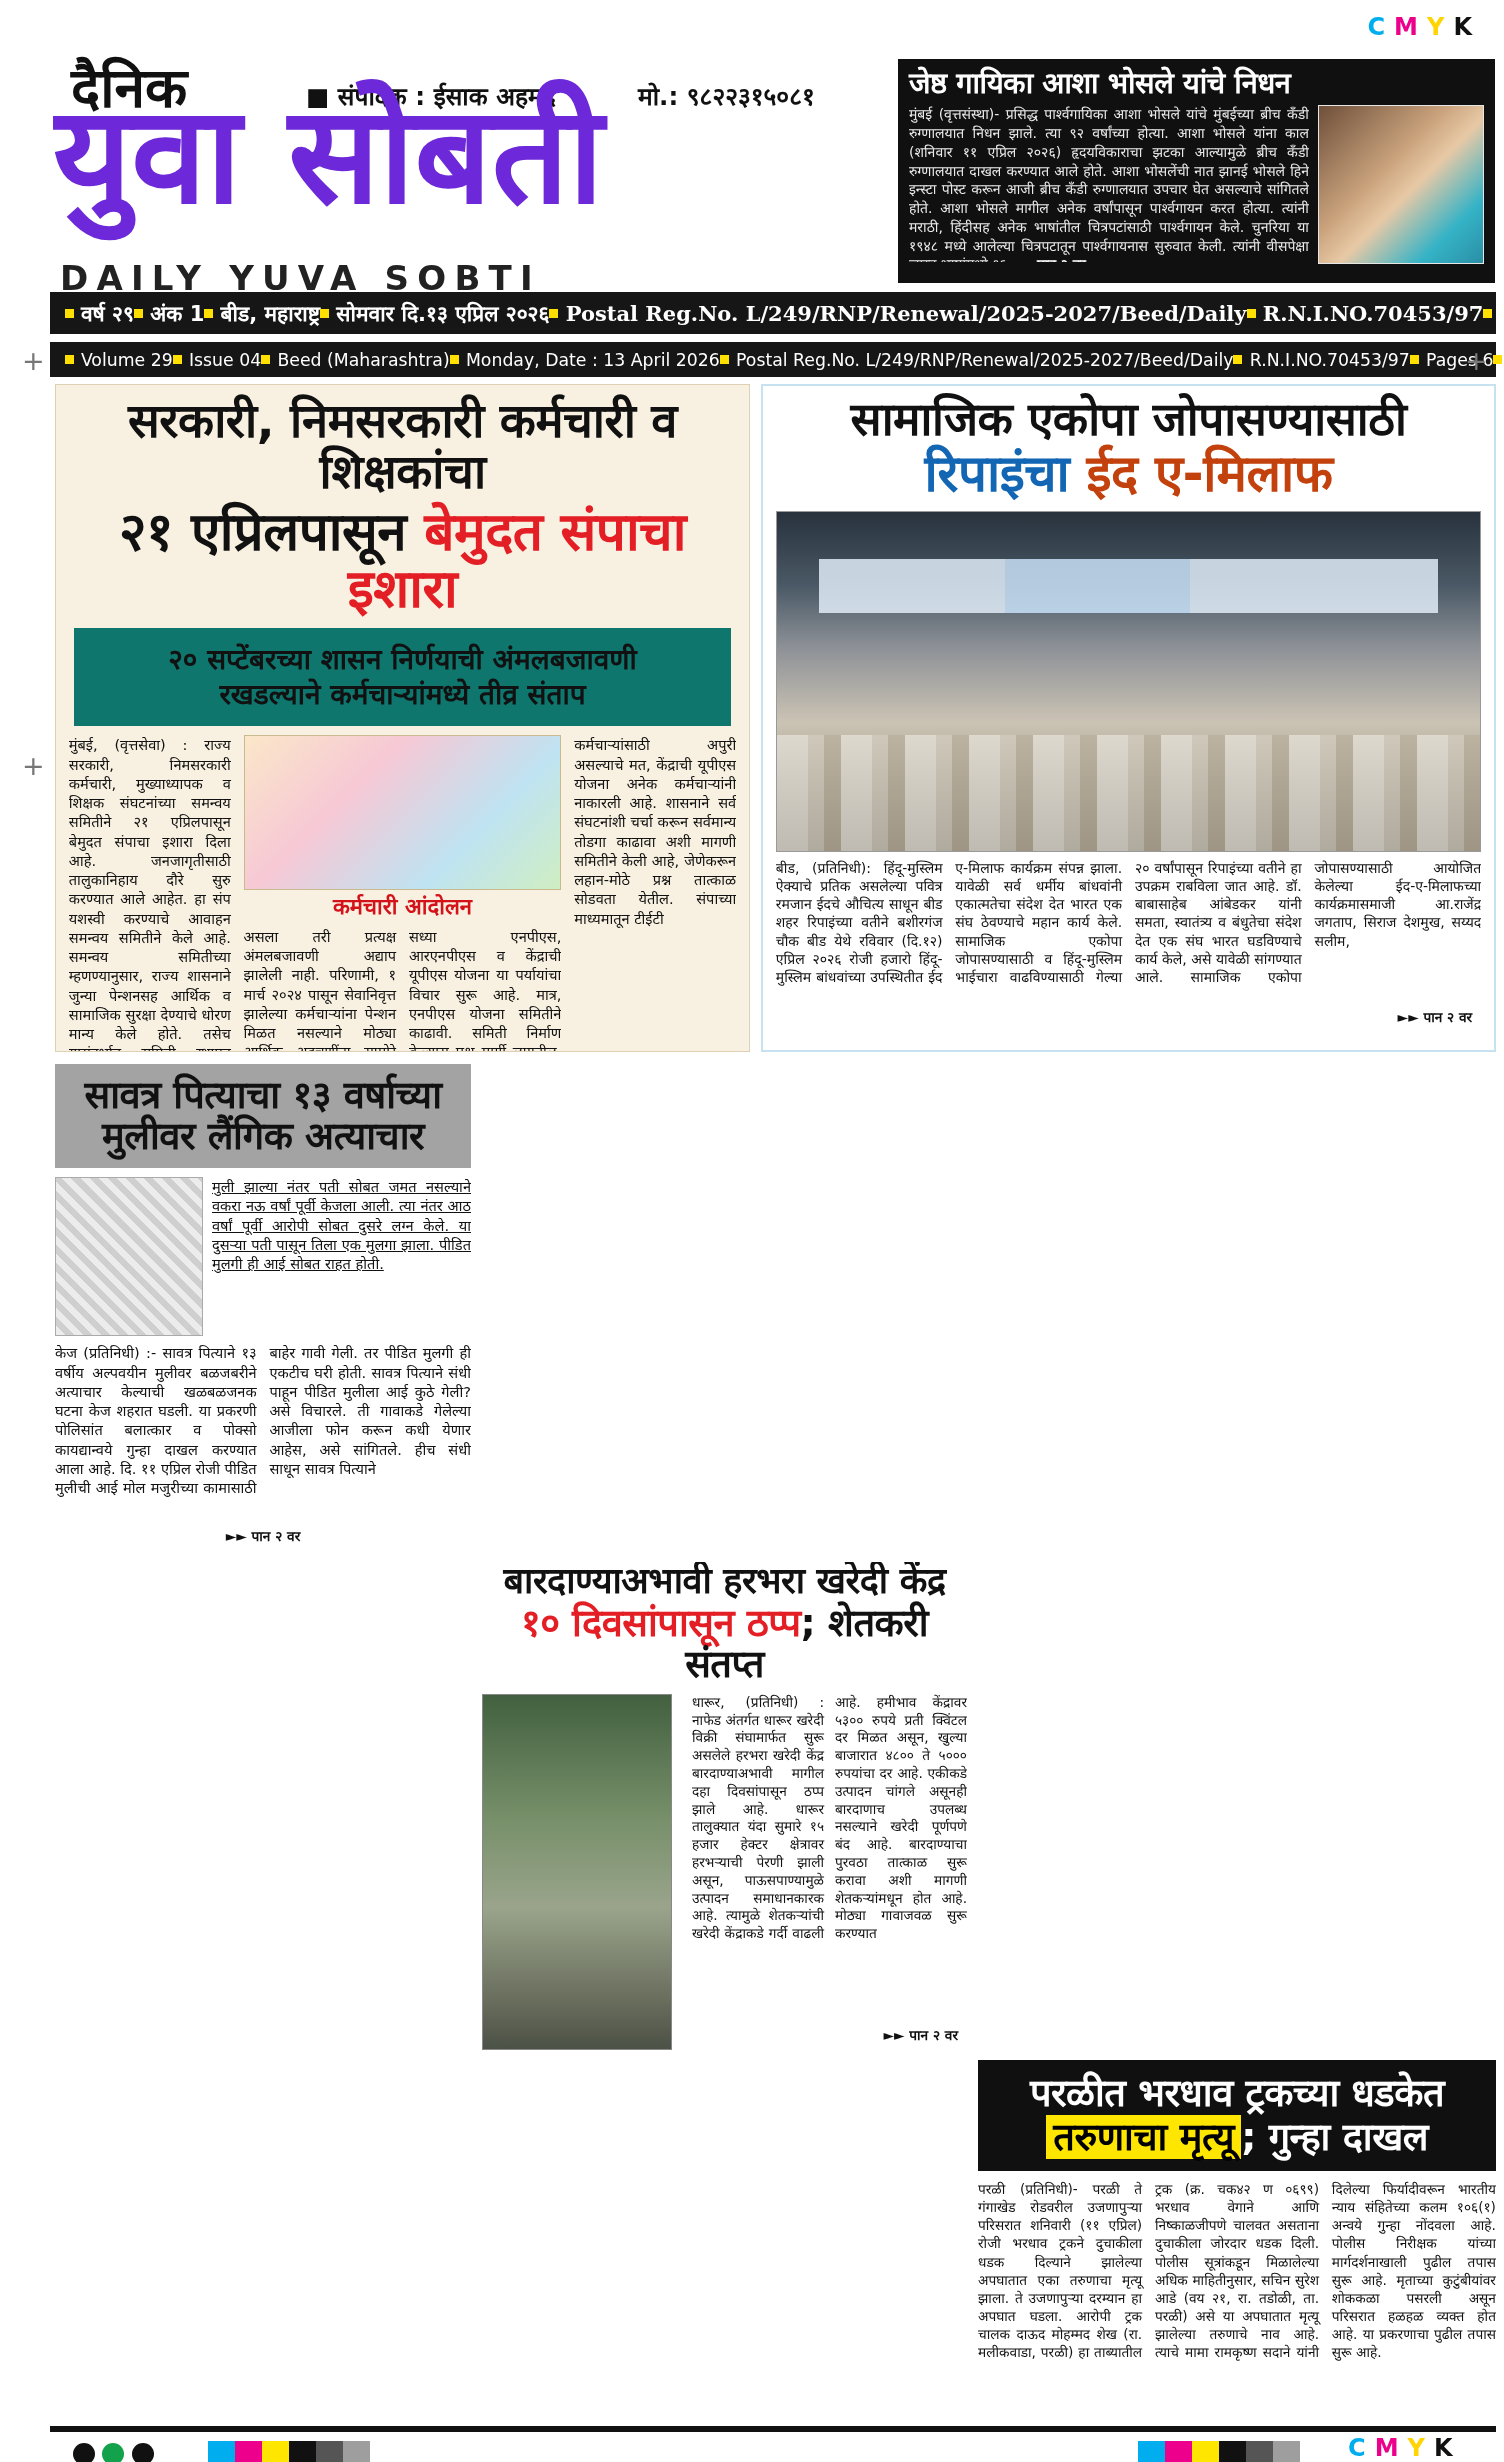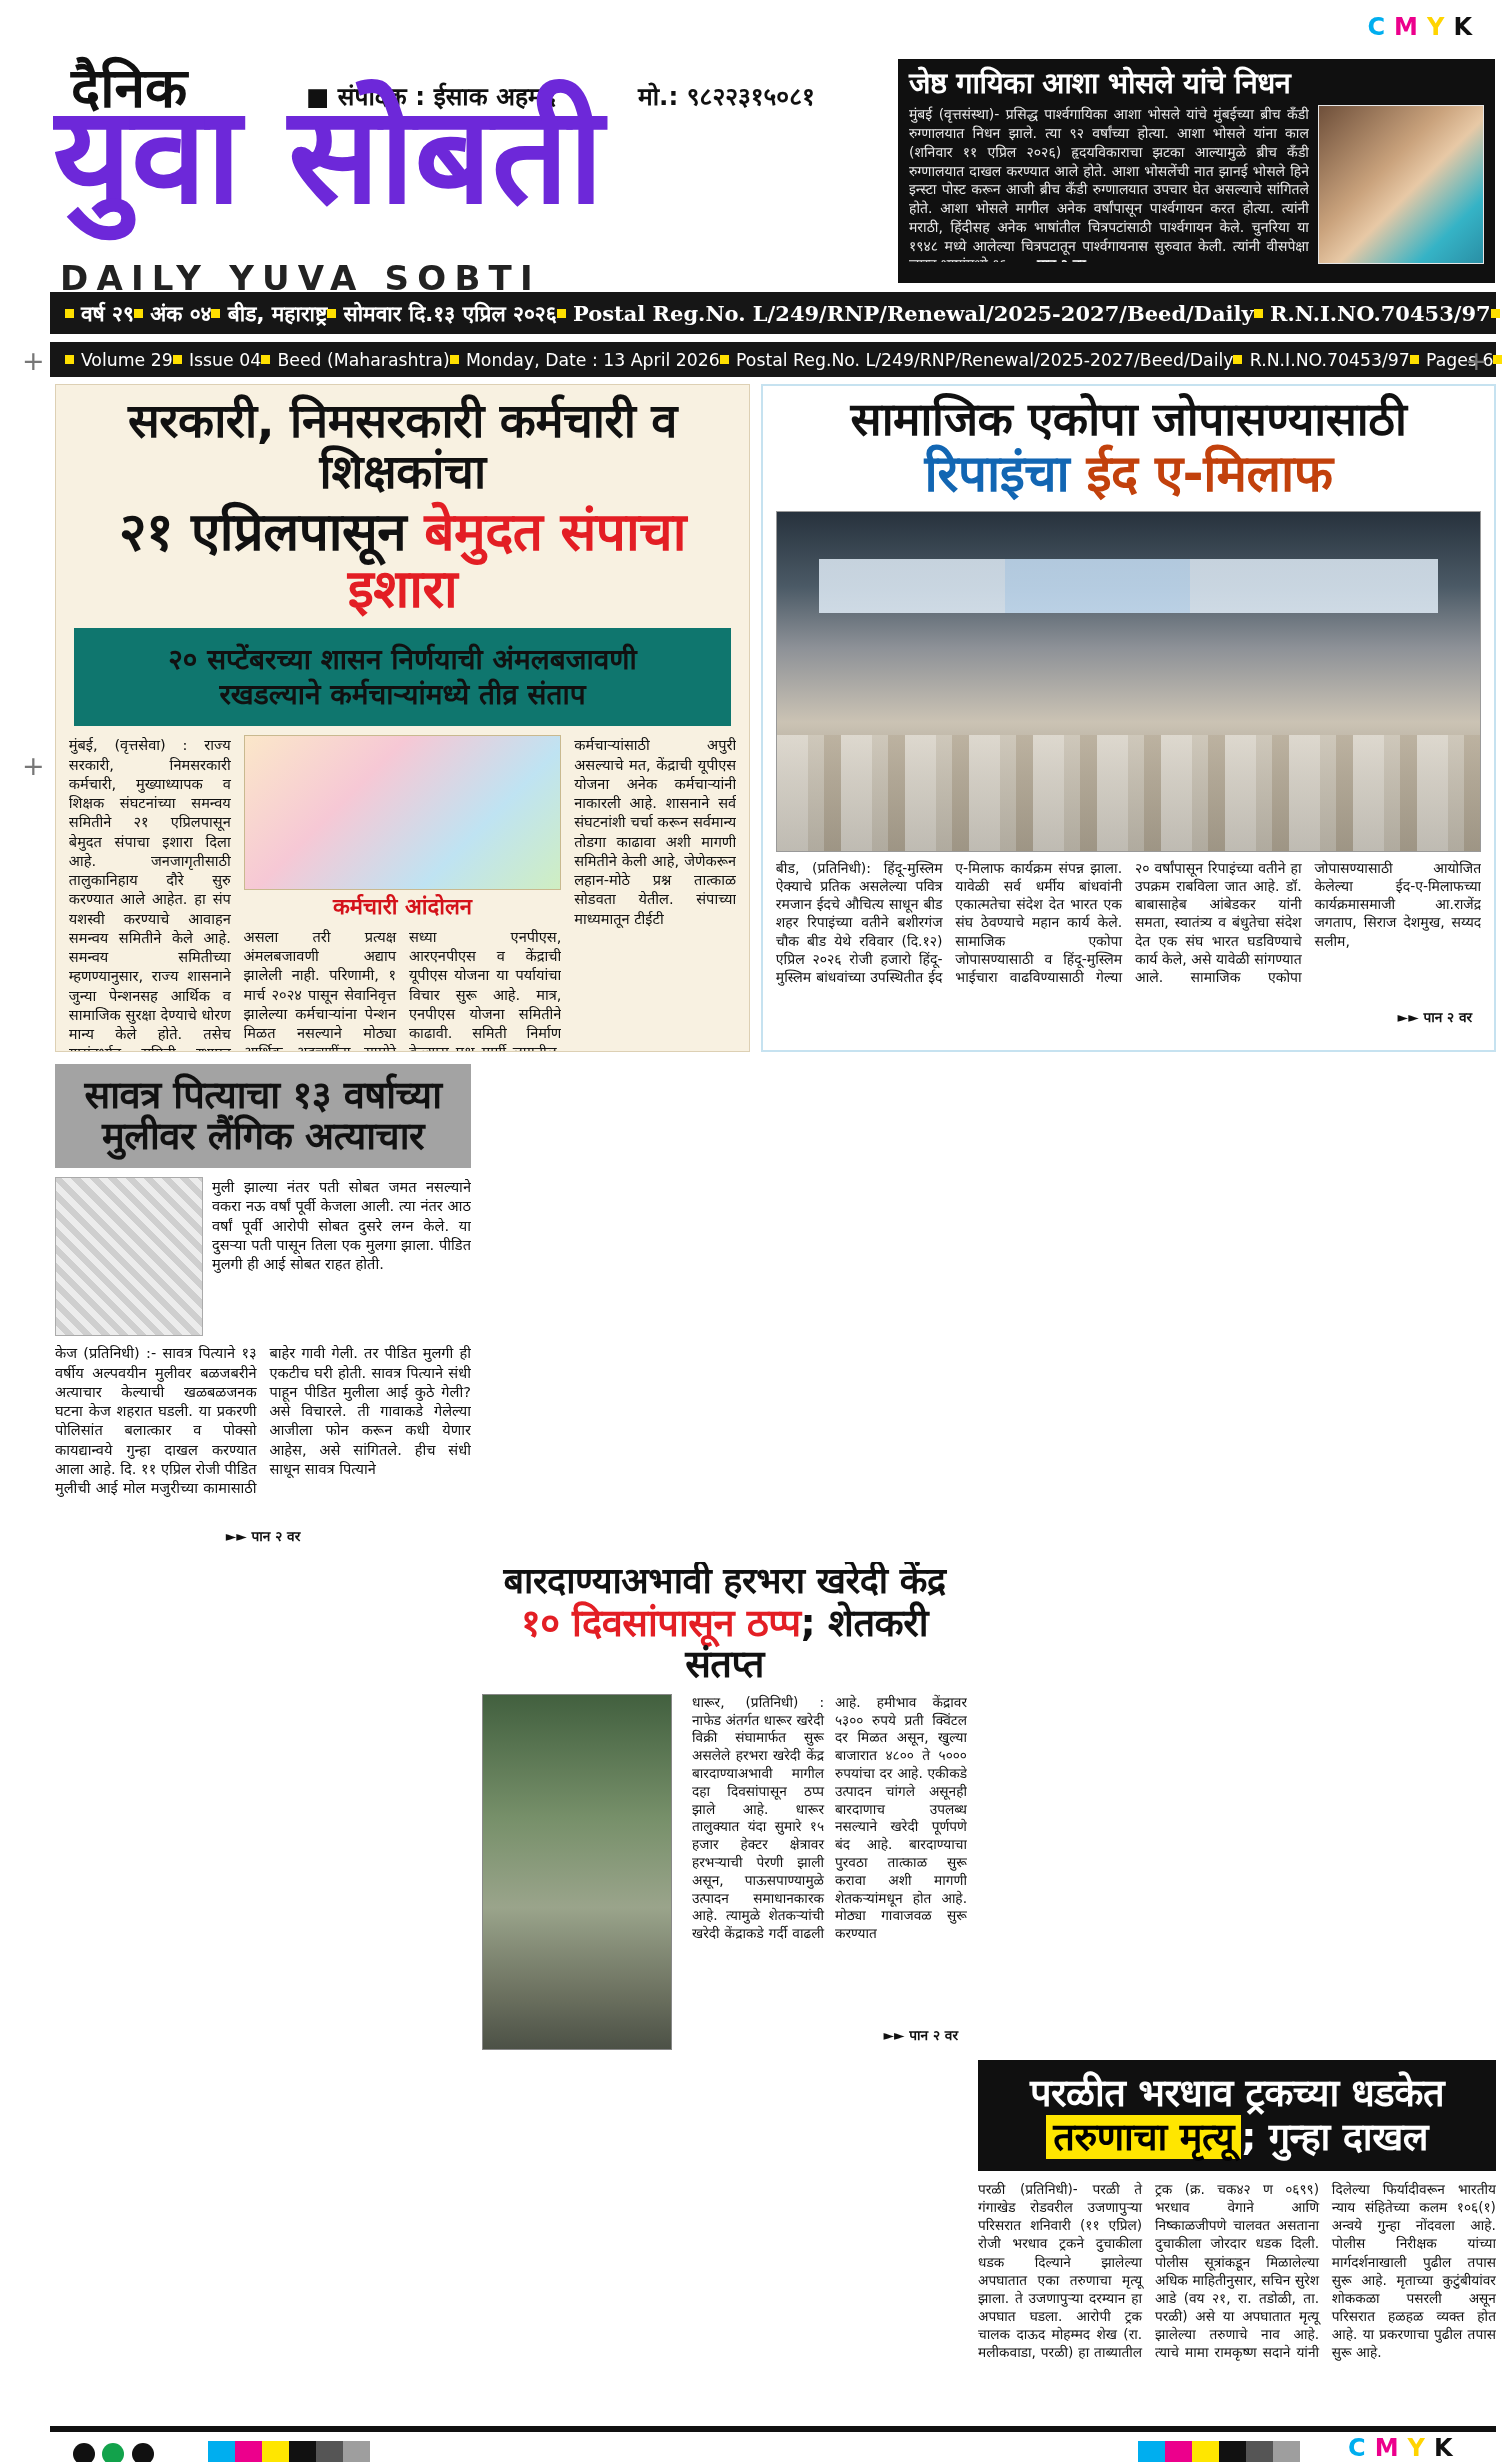--- a/index.html
+++ b/index.html
@@ -73,21 +73,21 @@
      background:linear-gradient(180deg,#27323d 0%,#4b5a66 22%,#8d9197 40%,#cbc3b4 62%,#a9a294 78%,#7f7a6e 100%);}
   .ph-eid::before{content:"";position:absolute;left:6%;top:14%;width:88%;height:16%;
      background:linear-gradient(90deg,#e8f4ff 0 30%,#cfe8ff 30% 60%,#e8f4ff 60% 100%);opacity:.8;}
   .ph-eid::after{content:"";position:absolute;left:0;bottom:0;width:100%;height:34%;
      background:repeating-linear-gradient(90deg,#f3f0ea 0 31px,#d8d2c6 31px 47px,#b7ab97 47px 64px);opacity:.55;}
   .eid-body{position:relative;margin-top:7.3px;height:171px;}
   .eid-body .flow{columns:4;column-gap:12.8px;font-size:14px;line-height:1.3;height:100%;overflow:hidden;text-align:justify;}
 
   .art-assault{left:55px;top:1058px;width:416px;height:492px;background:#fff;position:relative;padding:0;}
   .assault-hl{background:#a3a3a3;padding:11px 9px;font-size:38px;}
-  .assault-row{display:flex;gap:9px;margin-top:9px;}
+  .assault-row{display:flex;gap:9px;margin-top:9px;text-decoration:underline;}
   .ph-sketch{width:146px;height:157px;flex:none;border:0.9px solid #aaa;
      background:repeating-linear-gradient(45deg,#ececec 0 6.4px,#cfcfcf 6.4px 12.8px),linear-gradient(180deg,#f5f5f5,#bdbdbd);}
   .assault-b2{columns:2;column-gap:12.8px;margin-top:7.3px;height:179px;overflow:hidden;}
 
   .art-gram{left:482px;top:1058px;width:485px;height:492px;background:#fff;position:relative;}
   .gram-hl1{font-size:36px;}
   .gram-hl2{font-size:38px;margin-top:1.8px;}
   .gram-row{display:flex;gap:20px;margin-top:9px;position:relative;height:354px;}
   .ph-shop{width:188px;flex:none;height:100%;border:0.9px solid #888;
      background:linear-gradient(180deg,#42603f 0%,#77906a 35%,#9aa48b 60%,#6b705f 85%,#4c5146 100%);}
@@ -138,21 +138,21 @@
     </div>
   </div>
 
   <div class="abs ibar ibar1">
     <span class="it">
         <i class="sq"></i>
         <span>वर्ष २९</span>
       </span>
     <span class="it">
         <i class="sq"></i>
-        <span>अंक ०४</span>
+        <span>अंक 1</span>
       </span>
     <span class="it">
         <i class="sq"></i>
         <span>बीड, महाराष्ट्र</span>
       </span>
     <span class="it">
         <i class="sq"></i>
         <span>सोमवार दि.१३ एप्रिल २०२६</span>
       </span>
     <span class="it reg">

